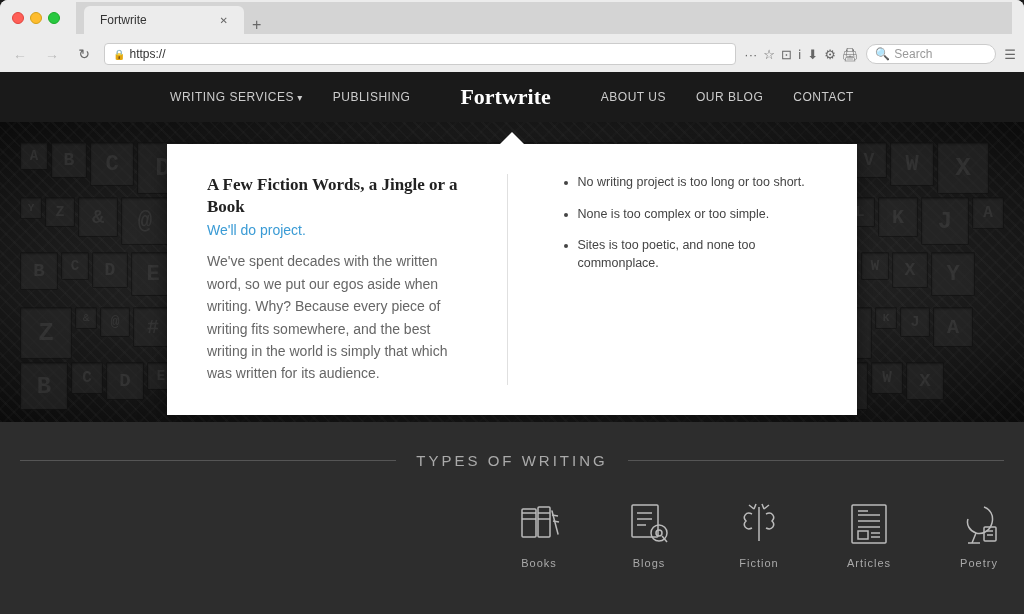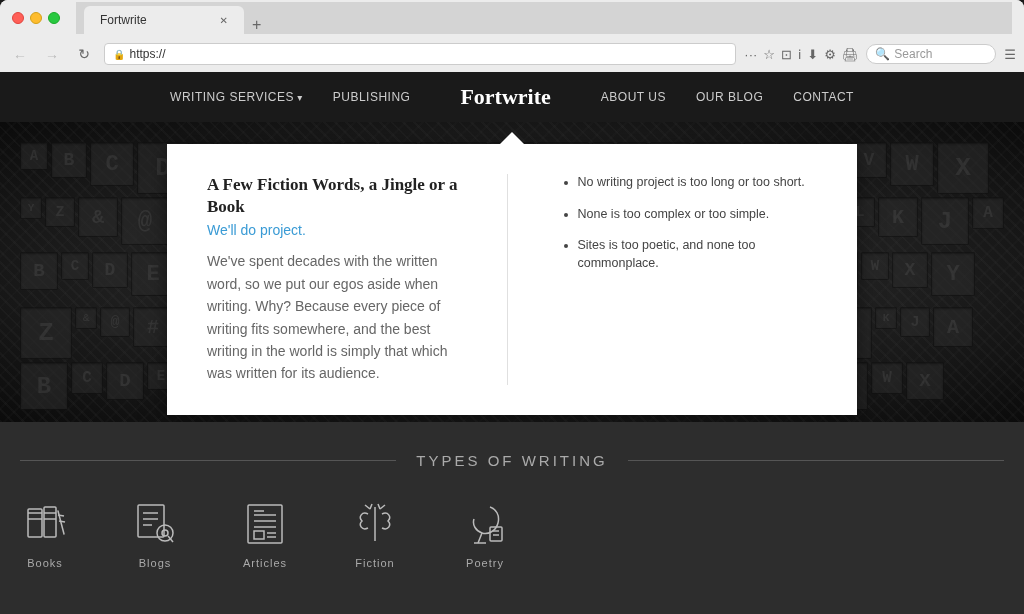--- a/index.html
+++ b/index.html
@@ -311,21 +311,21 @@
     .section-title {
       color: #aaa;
       font-size: 15px;
       letter-spacing: 3px;
       text-transform: uppercase;
       padding: 0 20px;
       font-weight: normal;
     }
     .icons-row {
       display: flex;
-      justify-content: flex-start;
+      justify-content: flex-end;
       gap: 60px;
       margin-top: 20px;
     }
     .icon-item {
       display: flex;
       flex-direction: column;
       align-items: center;
       gap: 8px;
     }
     .icon-svg {
@@ -567,40 +567,40 @@
     <circle cx="35" cy="34" r="3"></circle>
     <line x1="38" y1="37" x2="43" y2="43"></line>
     <line x1="13" y1="14" x2="28" y2="14"></line>
     <line x1="13" y1="20" x2="28" y2="20"></line>
     <line x1="13" y1="26" x2="22" y2="26"></line>
   </svg></div>
           <span class="icon-label">Blogs</span>
         </div>
         <div class="icon-item">
           <div class="icon-svg"><svg viewBox="0 0 50 50" fill="none" stroke="#bbb" stroke-width="1.5">
+    <path d="M25 8 L25 42"></path>
+    <path d="M18 15 C12 12 8 18 12 22 C8 26 12 32 18 29"></path>
+    <path d="M32 15 C38 12 42 18 38 22 C42 26 38 32 32 29"></path>
+    <path d="M20 10 L15 6 M20 10 L22 5"></path>
+    <path d="M30 10 L35 6 M30 10 L28 5"></path>
+  </svg></div>
+          <span class="icon-label">Fiction</span>
+        </div>
+        <div class="icon-item">
+          <div class="icon-svg"><svg viewBox="0 0 50 50" fill="none" stroke="#bbb" stroke-width="1.5">
     <rect x="8" y="6" width="34" height="38" rx="1"></rect>
     <line x1="14" y1="16" x2="36" y2="16"></line>
     <line x1="14" y1="22" x2="36" y2="22"></line>
     <line x1="14" y1="28" x2="36" y2="28"></line>
     <rect x="14" y="32" width="10" height="8"></rect>
     <line x1="27" y1="34" x2="36" y2="34"></line>
     <line x1="27" y1="38" x2="36" y2="38"></line>
     <line x1="14" y1="12" x2="24" y2="12"></line>
   </svg></div>
           <span class="icon-label">Articles</span>
-        </div>
-        <div class="icon-item">
-          <div class="icon-svg"><svg viewBox="0 0 50 50" fill="none" stroke="#bbb" stroke-width="1.5">
-    <path d="M25 8 L25 42"></path>
-    <path d="M18 15 C12 12 8 18 12 22 C8 26 12 32 18 29"></path>
-    <path d="M32 15 C38 12 42 18 38 22 C42 26 38 32 32 29"></path>
-    <path d="M20 10 L15 6 M20 10 L22 5"></path>
-    <path d="M30 10 L35 6 M30 10 L28 5"></path>
-  </svg></div>
-          <span class="icon-label">Fiction</span>
         </div>
         <div class="icon-item">
           <div class="icon-svg"><svg viewBox="0 0 50 50" fill="none" stroke="#bbb" stroke-width="1.5">
     <path d="M30 8 C36 10 40 16 38 24 C36 32 28 36 22 34 C16 32 12 26 14 20"></path>
     <path d="M22 34 L18 44"></path>
     <line x1="14" y1="44" x2="26" y2="44"></line>
     <rect x="30" y="28" width="12" height="14" rx="1"></rect>
     <line x1="33" y1="32" x2="39" y2="32"></line>
     <line x1="33" y1="36" x2="39" y2="36"></line>
   </svg></div>

